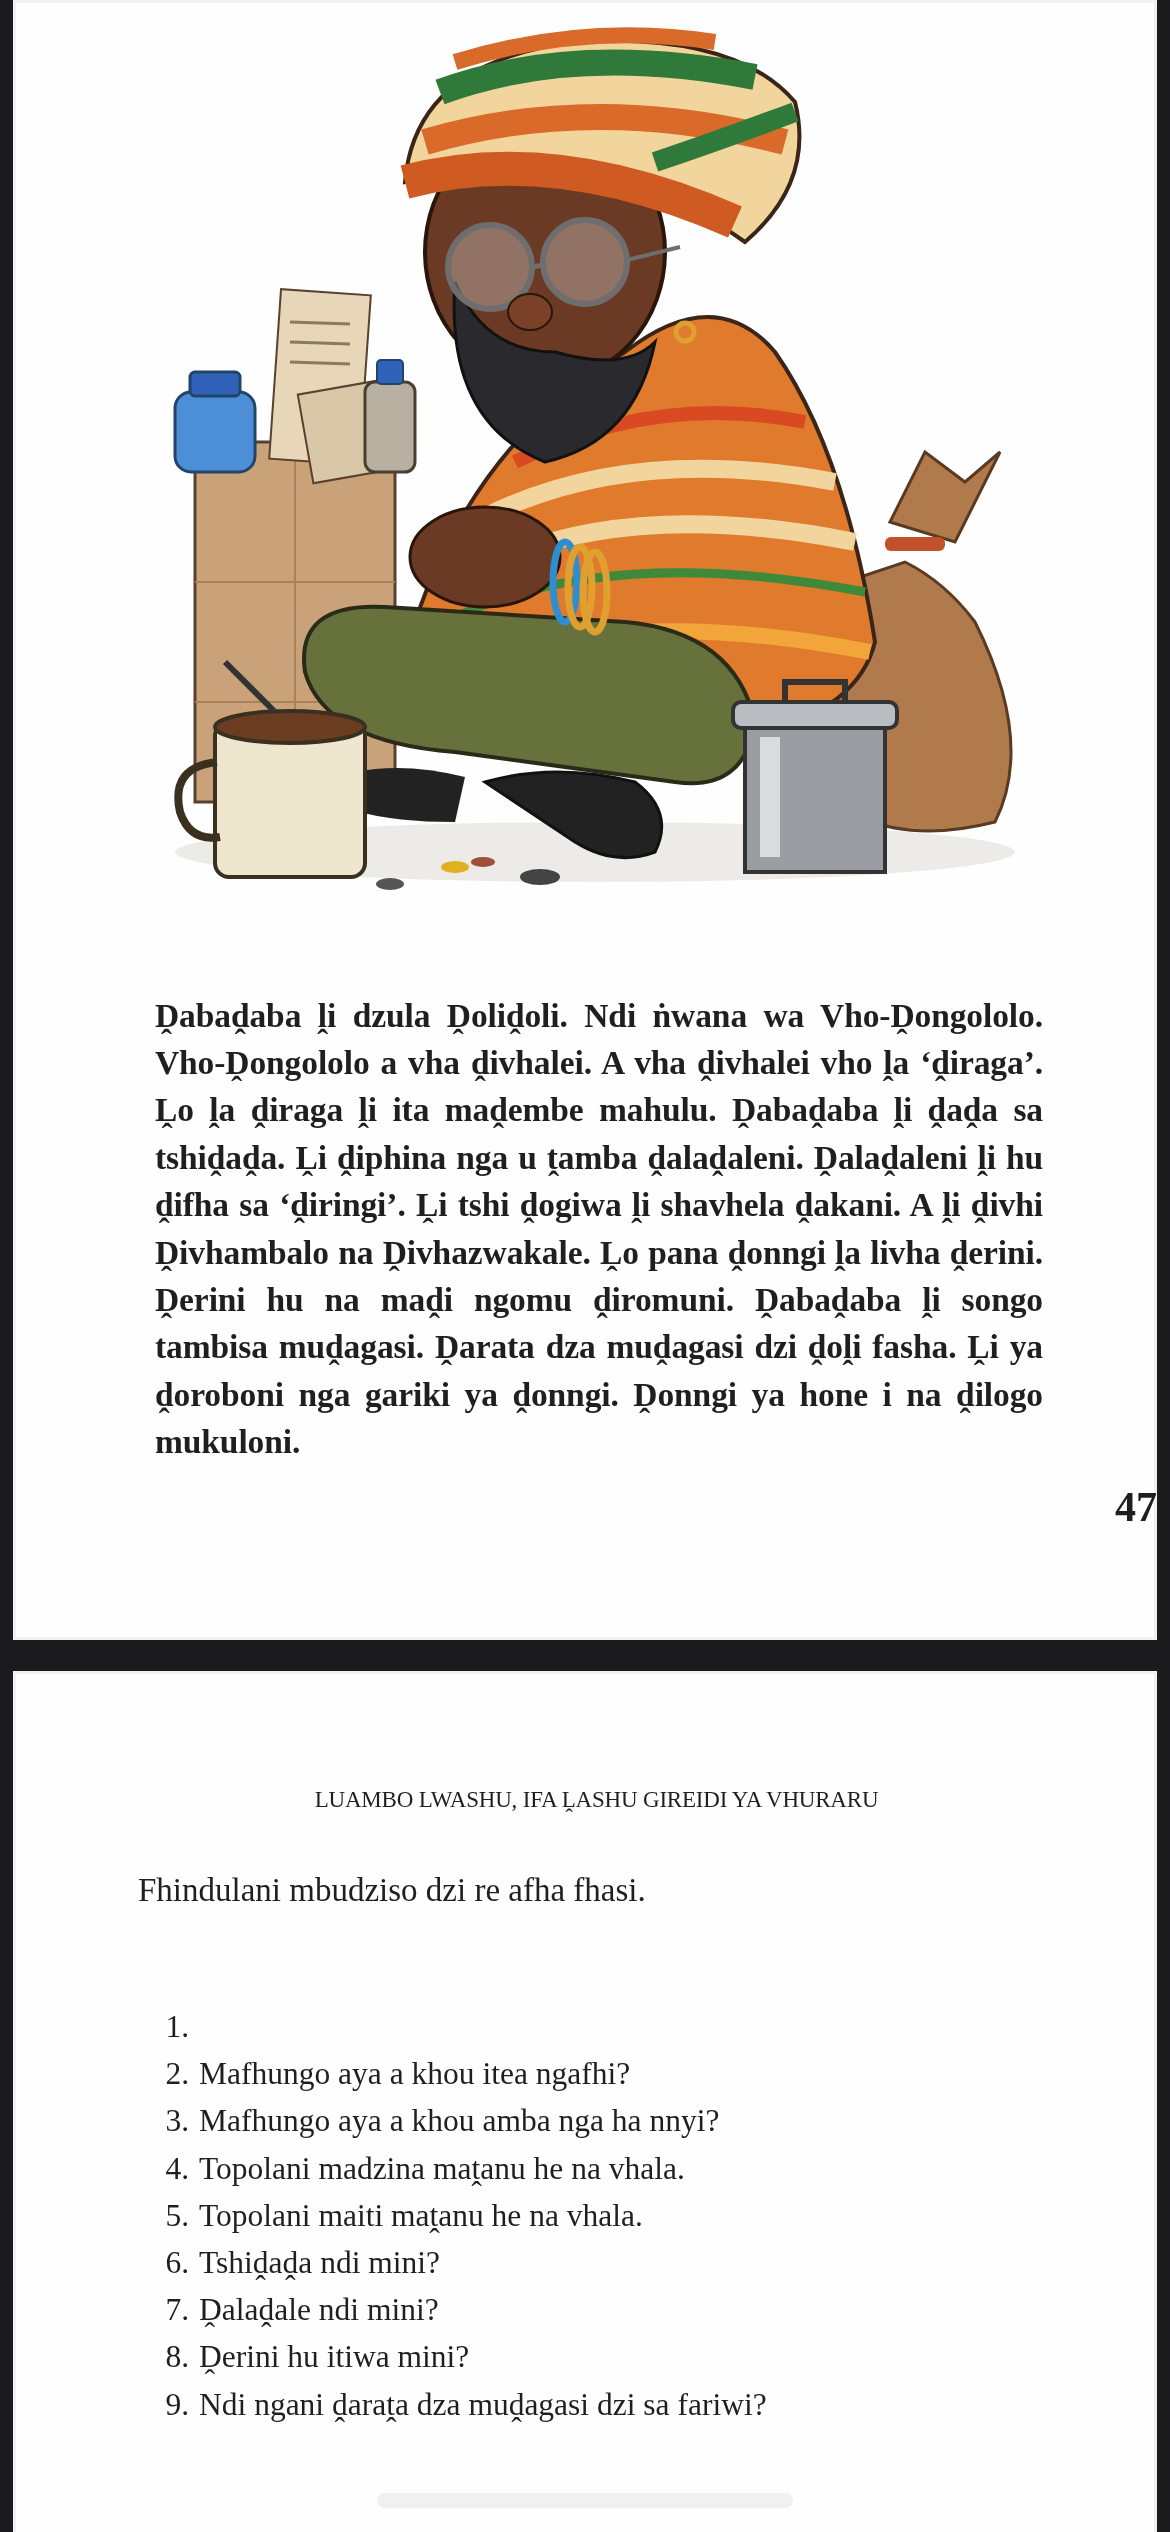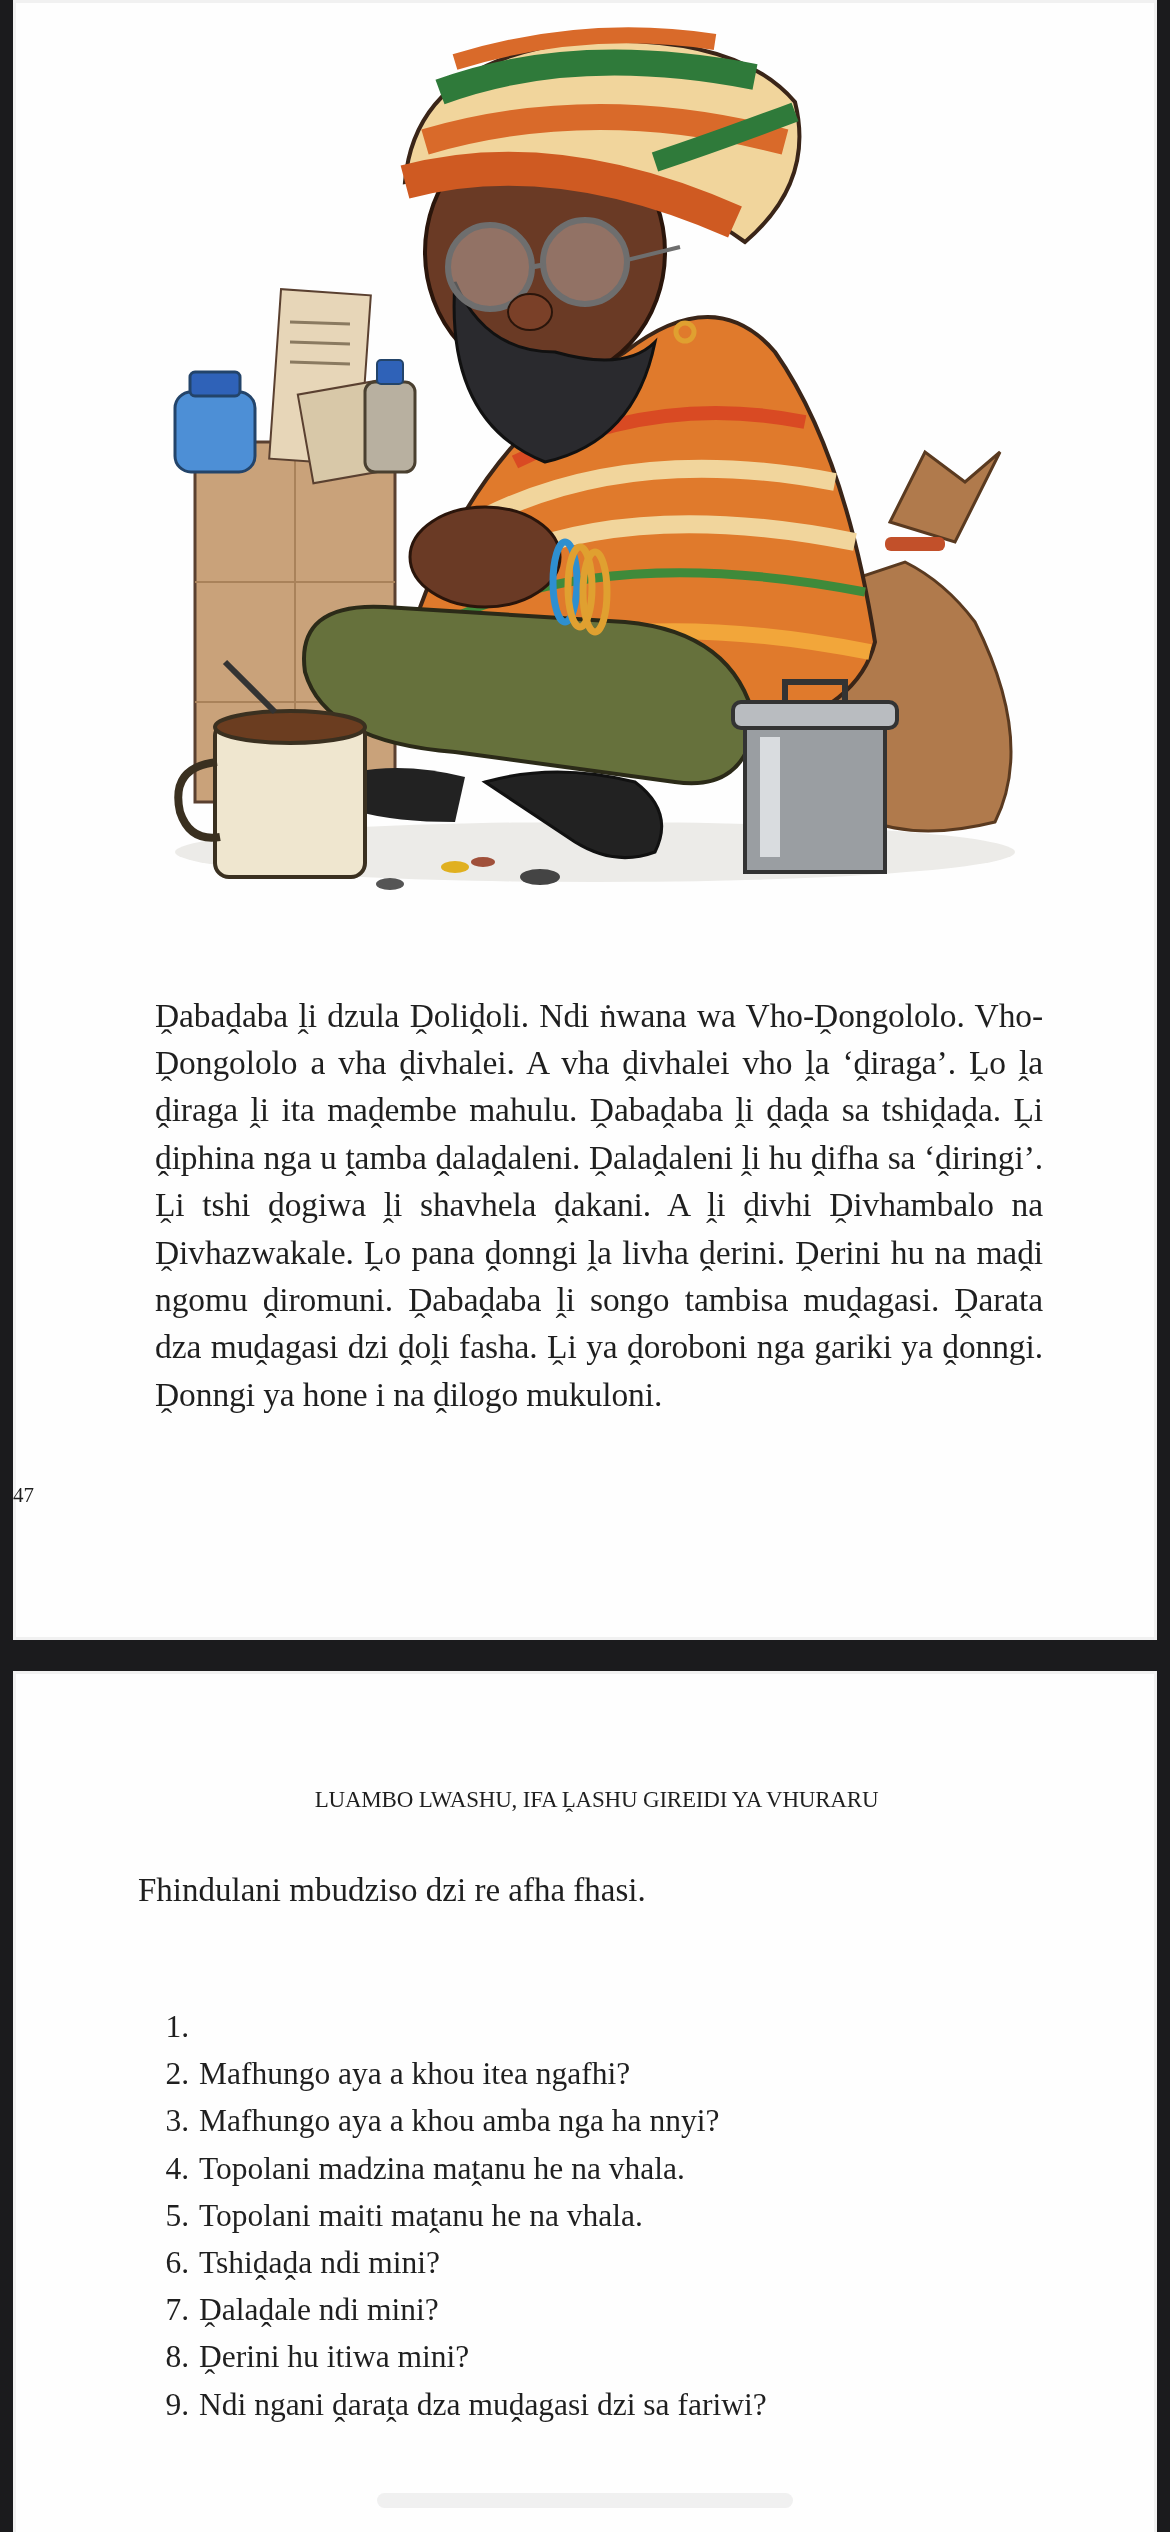--- a/index.html
+++ b/index.html
@@ -15,21 +15,21 @@
     font-family: "Liberation Serif", "DejaVu Serif", serif;
     color: #1f1f1f;
   }
   .page {
     position: absolute;
     left: 13px;
     width: 1144px;
     background: #fefefe;
     box-shadow: inset 0 0 0 3px #f1f1f1;
   }
-  #page1 { top: 0; height: 1640px; }
+  #page1 { top: 0; height: 1640px; font-weight: bold; }
   #page2 { top: 1671px; height: 1043px; }
 
   
   .illustration {
     position: absolute;
     left: 142px;
     top: 22px;
     width: 880px;
     height: 880px;
   }
@@ -44,22 +44,22 @@
     line-height: 47.4px;
     text-align: justify;
     letter-spacing: -0.1px;
     word-spacing: 0px;
   }
   .page-number {
     position: absolute;
     left: 0;
     width: 1144px;
     top: 1483px;
-    text-align: left;
-    font-size: 21px;
+    text-align: right;
+    font-size: 42px;
   }
 
   .running-header {
     position: absolute;
     left: 0;
     width: 1144px;
     top: 116px;
     text-align: center;
     font-size: 23px;
     letter-spacing: -0.2px;

